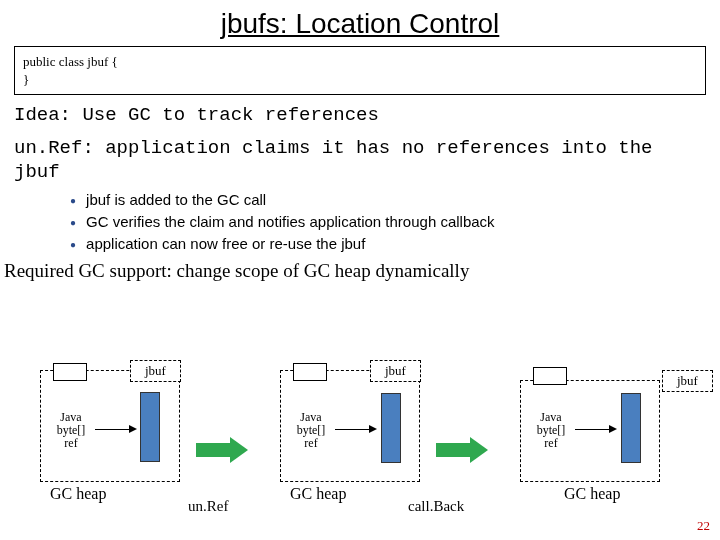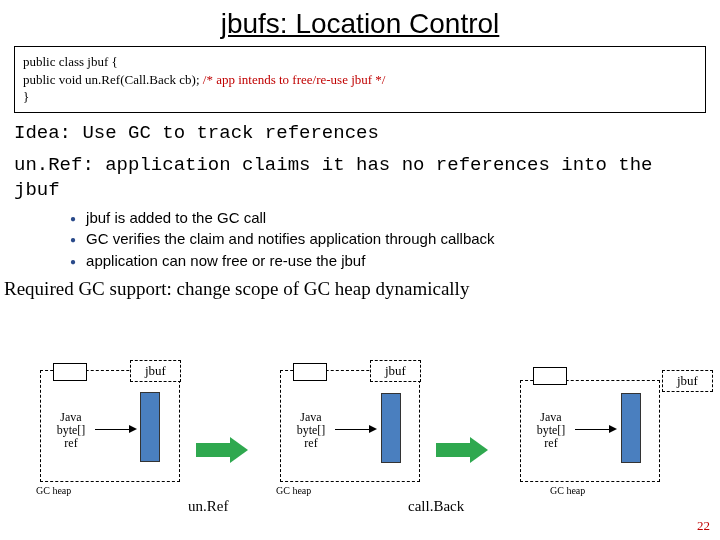--- a/index.html
+++ b/index.html
@@ -90,21 +90,22 @@
     position:absolute;
     font-family:Liberation Serif, serif;
     font-size:12px;
     text-align:center;
     line-height:1.1;
     width:48px;
   }
   .gch {
     position:absolute;
     font-family:"Times New Roman", serif;
-    font-size:10px;
+    font-size:16px;
+    margin-left:14px;
   }
   .greenarrow {
     position:absolute;
     width:0;height:0;
   }
   .greenarrow .body{
     position:absolute;
     background:#2fa84f;
     height:14px;
     top:-7px;
@@ -141,23 +142,20 @@
     border-left:8px solid #000;
   }
 </style>
 </head>
 <body>
 
 <div class="title">jbufs: Location Control</div>
 
 <div class="codebox">
   <div>public class jbuf {</div>
-  <div>
-    <span> public void un.Ref(Call.Back cb); </span><span class="hl">/* app intends to free/re-use jbuf */</span>
-  </div>
   <div>}</div>
 </div>
 
 <div class="idea">Idea: Use GC to track references</div>
 <div class="idea">un.Ref: application claims it has no references into the jbuf</div>
 
 <div class="bullets">
   <div class="row">
       <span class="b">●</span>
       <span>jbuf is added to the GC call</span>

